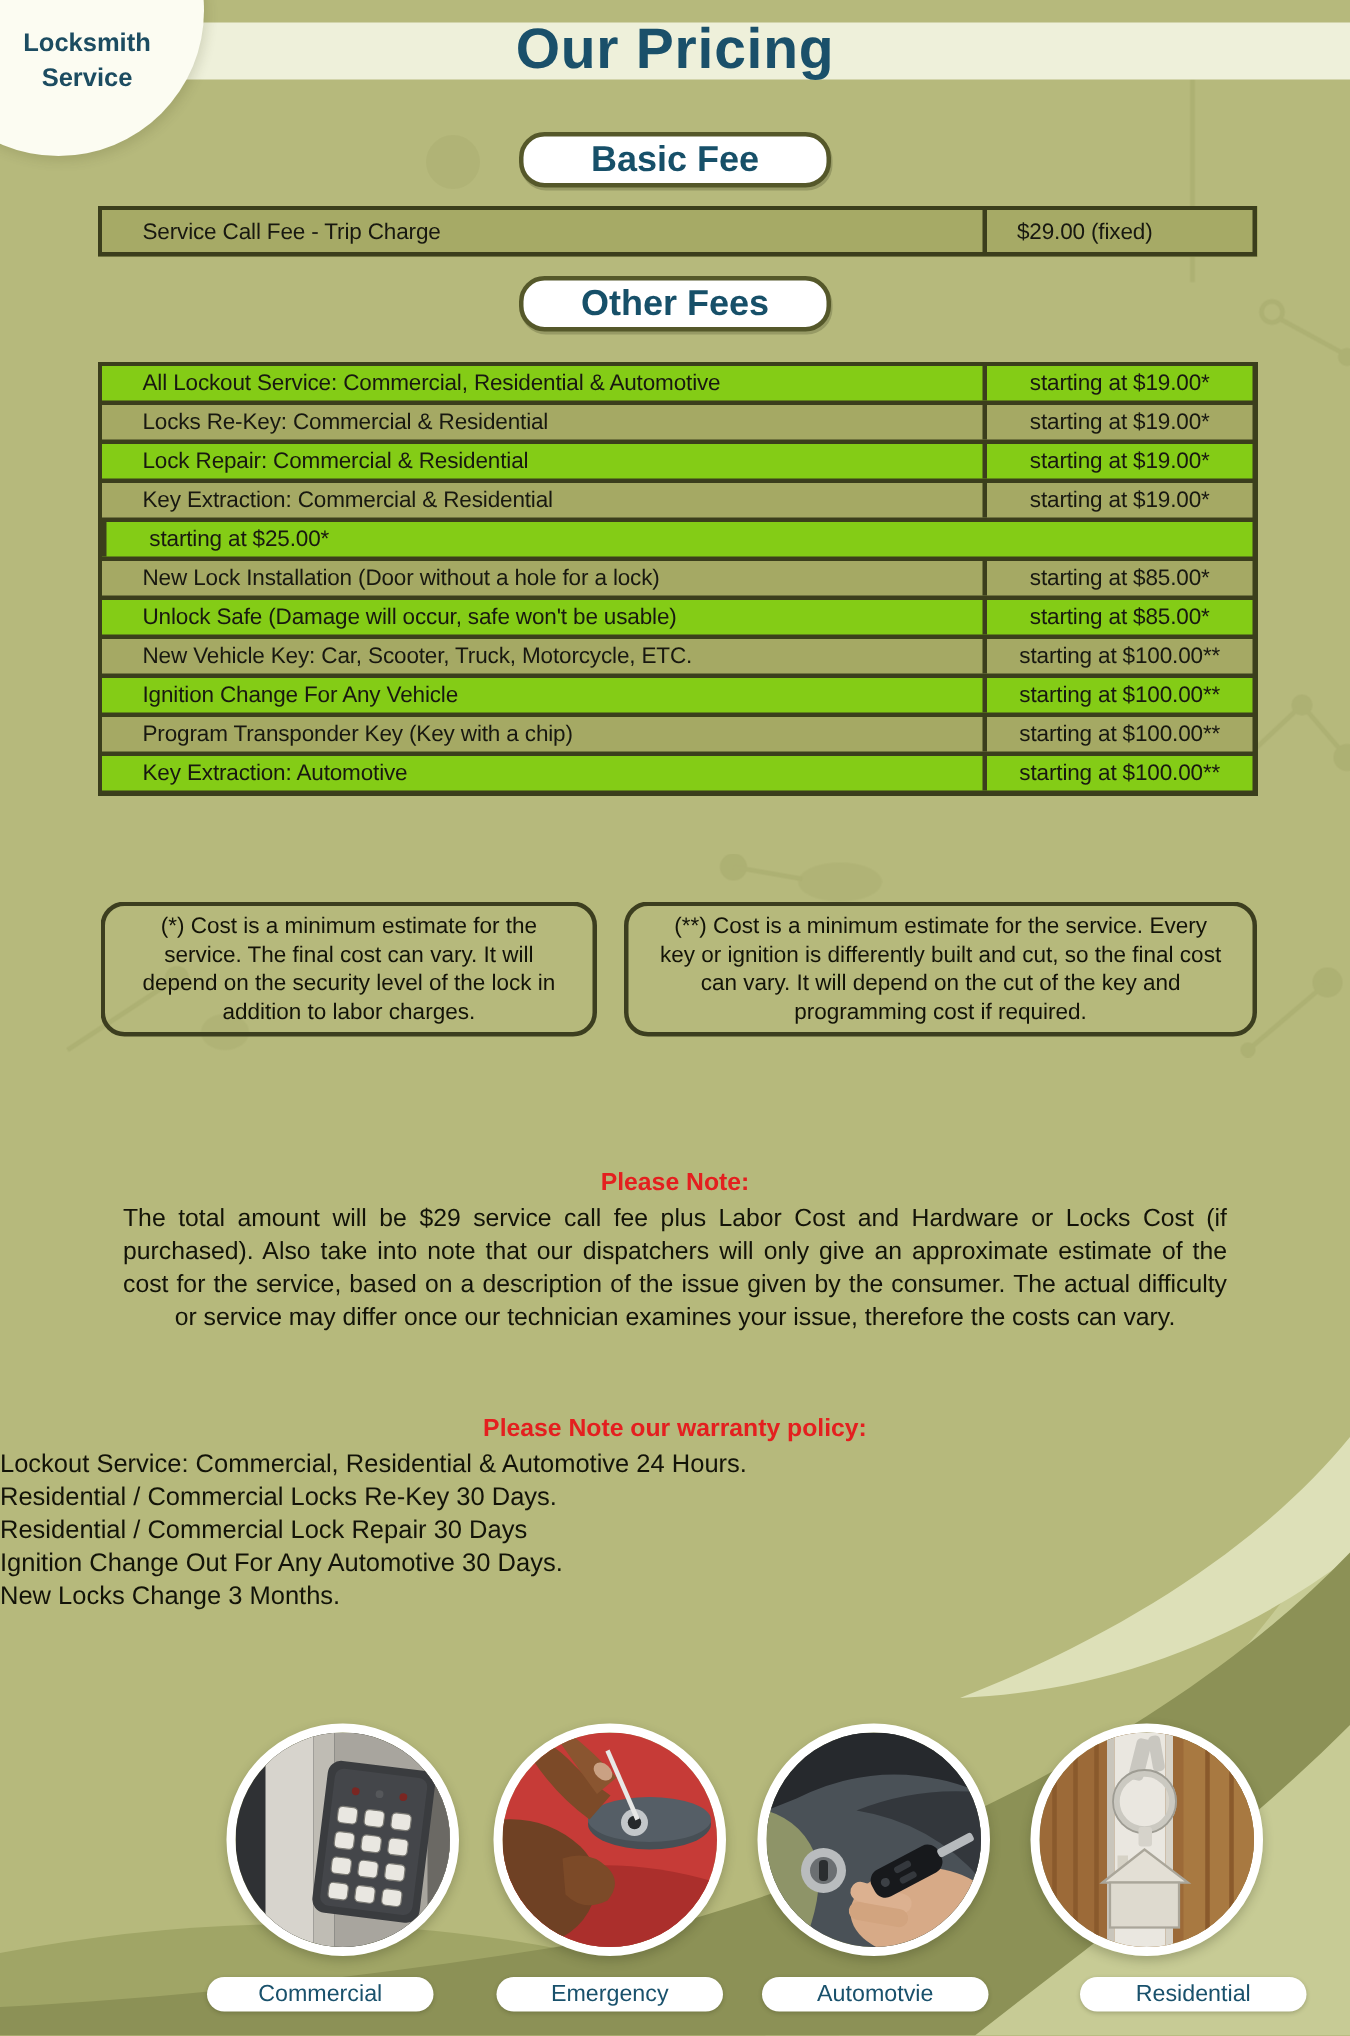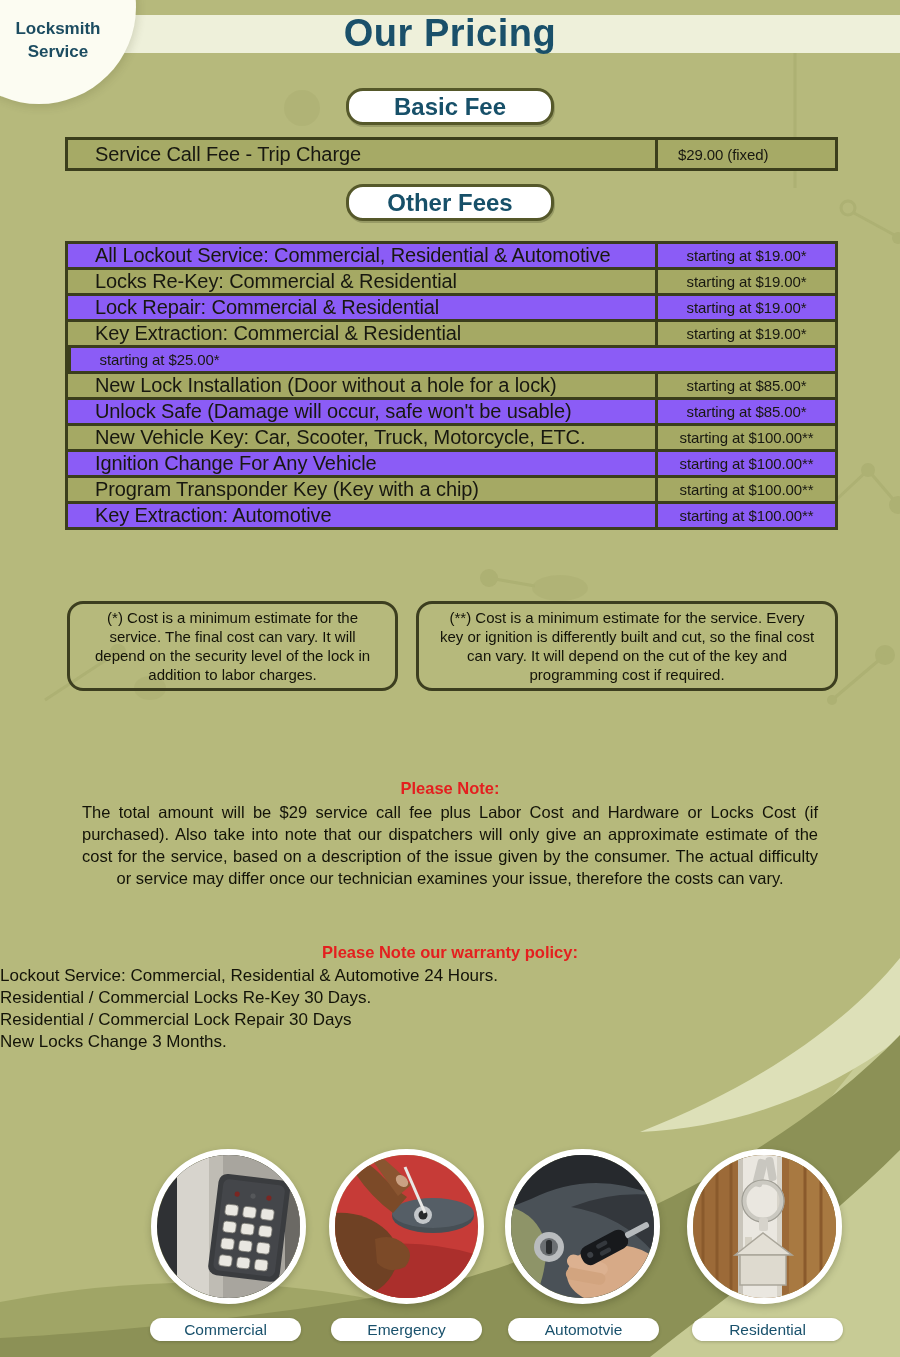--- a/index.html
+++ b/index.html
@@ -31,25 +31,25 @@
   #basic-pill{top:88px;text-align:center;}
   #other-pill{top:184px;}
 
   
   .fee-table{position:absolute;left:65px;width:773px;box-sizing:border-box;
     background:#3b3e1c;padding:3px;display:flex;flex-direction:column;gap:3px;}
   #basic-table{top:137px;}
   #other-table{top:241px;}
   .fee-row{display:flex;height:23px;}
   #basic-table .fee-row{height:28px;}
-  .fee-row.light{background:#8b5cf6;}
+  .fee-row.light{background:#84cc16;}
   .fee-row.dark{background:#a5a964;}
   #basic-table .fee-row.light{background:#a6aa66;}
   .fee-row .service{flex:1;display:flex;align-items:center;padding-left:27px;
-    font-size:20px;color:#181810;letter-spacing:-.1px;}
+    font-size:15px;color:#181810;letter-spacing:-.1px;}
   .fee-row .price{width:177px;border-left:3px solid #3b3e1c;display:flex;align-items:center;
     justify-content:center;font-size:15px;color:#181810;letter-spacing:-.1px;}
   #basic-table .fee-row .price{width:157px;justify-content:flex-start;padding-left:20px;}
 
   
   .notes{position:absolute;left:67px;top:601px;width:771px;display:flex;flex-direction:row;gap:18px;justify-content:space-between;}
   .note-box{box-sizing:border-box;border:3px solid #3c3e1f;border-radius:16px;
     min-height:48px;display:flex;align-items:center;justify-content:center;
     padding:4px 20px;font-size:15px;line-height:19px;text-align:center;color:#131308;}
 
@@ -65,21 +65,21 @@
 
   
   .category{position:absolute;top:1149px;width:155px;height:155px;box-sizing:border-box;
     border:6px solid #ffffff;border-radius:50%;overflow:hidden;
     box-shadow:0 3px 7px rgba(40,42,18,.25);}
   .category svg{display:block;width:100%;height:100%;}
   #cat-0{left:151px;} #cat-1{left:329px;} #cat-2{left:505px;} #cat-3{left:687px;}
   .category-label{position:absolute;top:1318px;width:151px;height:23px;background:#ffffff;
     border-radius:12px;display:flex;align-items:center;justify-content:center;
     font-size:15.5px;color:#19516c;box-shadow:0 1px 3px rgba(40,42,18,.25);}
-  #lab-0{left:150px;} #lab-1{left:331px;} #lab-2{left:508px;} #lab-3{left:692px;}
+  #lab-0{left:138px;} #lab-1{left:331px;} #lab-2{left:508px;} #lab-3{left:720px;}
 </style>
 </head>
 <body>
 
 <svg class="layer" viewBox="0 0 900 1357" aria-hidden="true">
   <g fill="#7f8446" stroke="#7f8446" opacity="0.16">
     <line x1="795" y1="53" x2="795" y2="188" stroke-width="3"></line>
     <circle cx="795" cy="322" r="24" stroke="none" opacity="0.7"></circle>
     <circle cx="302" cy="108" r="18" stroke="none" opacity="0.6"></circle>
     <circle cx="848" cy="208" r="7" fill="none" stroke-width="3"></circle>
@@ -198,20 +198,21 @@
 
 <div class="note-heading" id="warranty-heading">Please Note our warranty policy:</div>
 <div class="warranty-list">
 
     <div class="warranty-line light">Lockout Service: Commercial, Residential &amp; Automotive 24 Hours.</div>
 
     <div class="warranty-line dark">Residential / Commercial Locks Re-Key 30 Days.</div>
 
     <div class="warranty-line light">Residential / Commercial Lock Repair 30 Days</div>
 
+    <div class="warranty-line dark">Ignition Change Out For Any Automotive 30 Days.</div>
 
     <div class="warranty-line light">New Locks Change 3 Months.</div>
 
   </div>
 
 <div class="category" id="cat-0">
   <svg viewBox="0 0 143 143">
     <rect width="143" height="143" fill="#2f3134"></rect>
     <rect x="20" y="0" width="32" height="143" fill="#d7d4cd"></rect>
     <rect x="52" y="0" width="14" height="143" fill="#bfbcb4"></rect>

